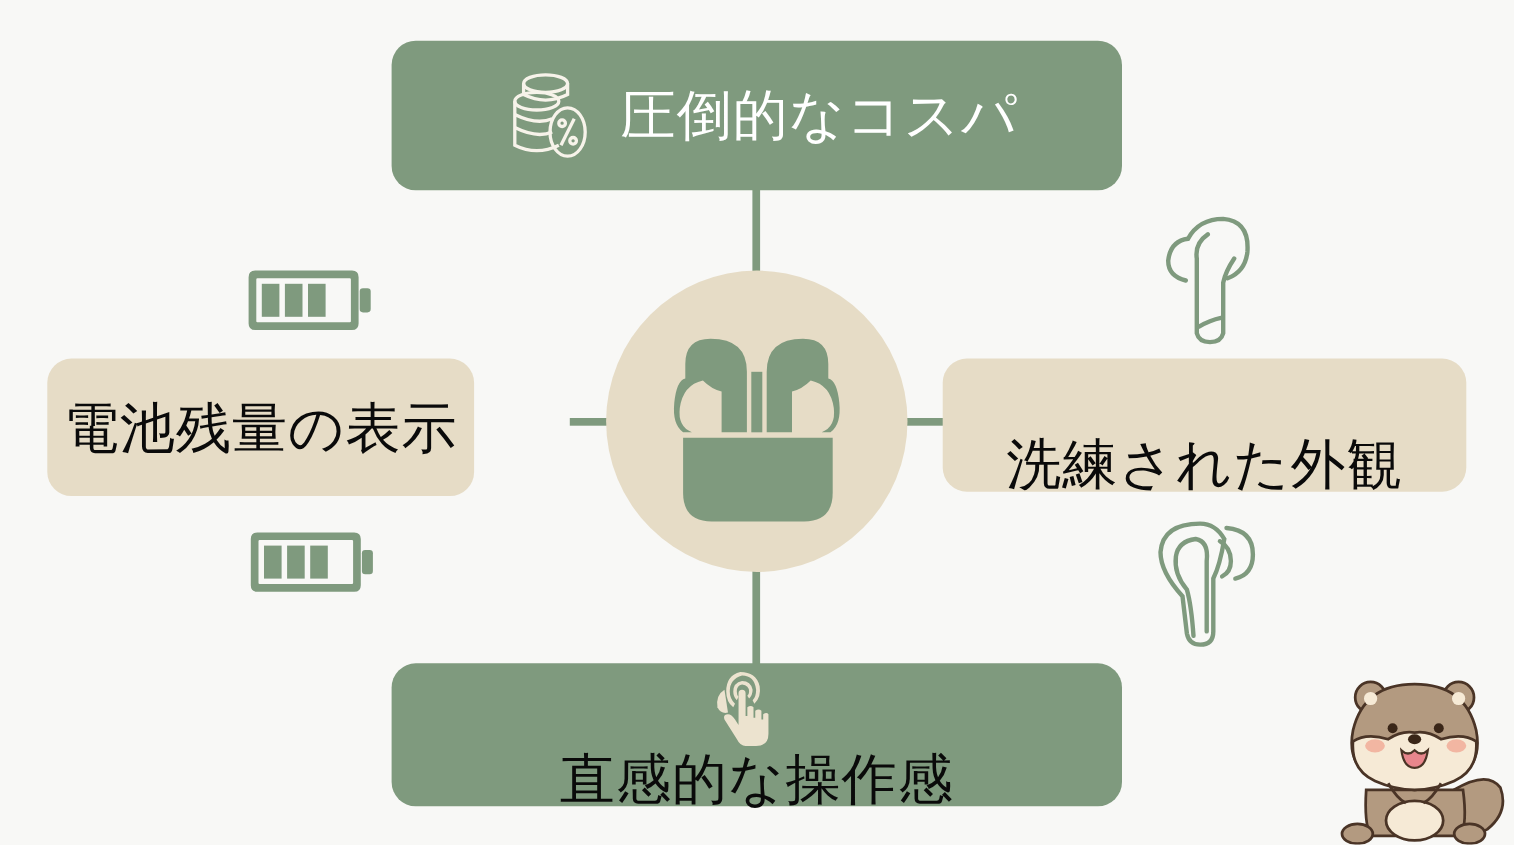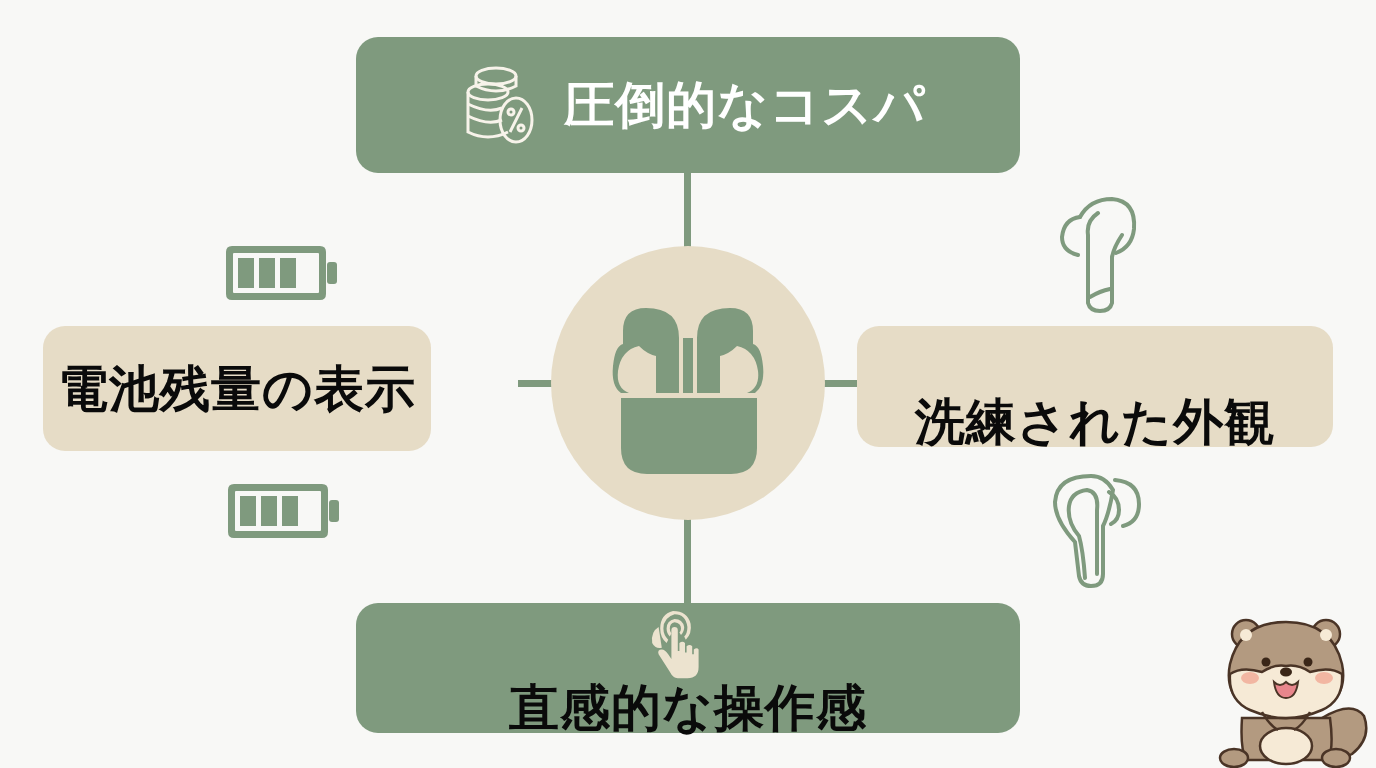--- a/index.html
+++ b/index.html
@@ -5,21 +5,21 @@
   html, body { margin:0; padding:0; }
   body {
     width:1376px; height:768px; position:relative; overflow:hidden;
     background:#f8f8f6;
     font-family:"DejaVu Sans", "Liberation Sans", sans-serif;
   }
   .line { position:absolute; background:#7f9a7e; }
   .box {
     position:absolute; border-radius:22px;
     display:flex; align-items:center; justify-content:center;
-    font-weight:bold; letter-spacing:1px;
+    font-weight:normal; letter-spacing:1px;
   }
   .green { background:#7f9a7e; }
   .beige { background:#e6dcc6; }
   .label { font-size:50px; line-height:1; white-space:nowrap; }
   .hub {
     position:absolute; left:551px; top:246px; width:274px; height:274px;
     border-radius:50%; background:#e6dcc6;
   }
   .icon { position:absolute; }
 </style>

